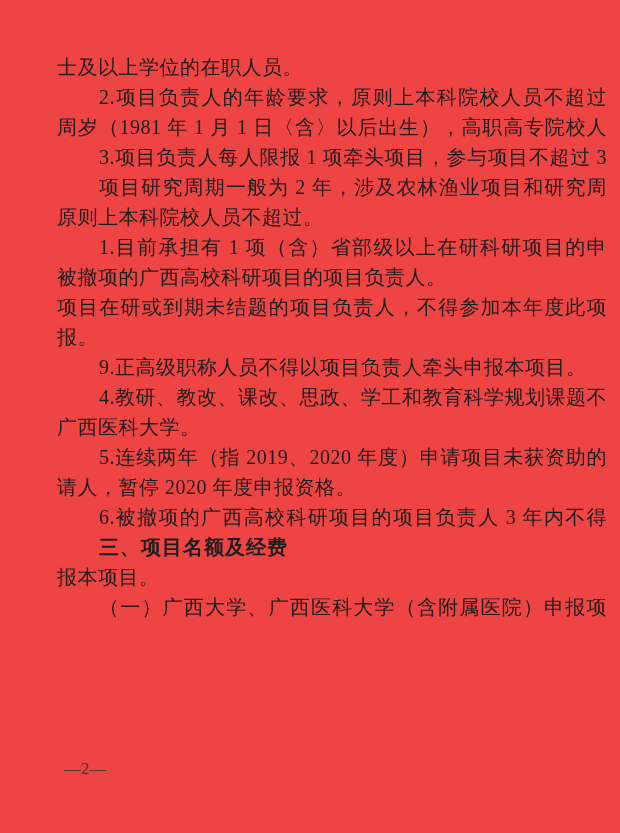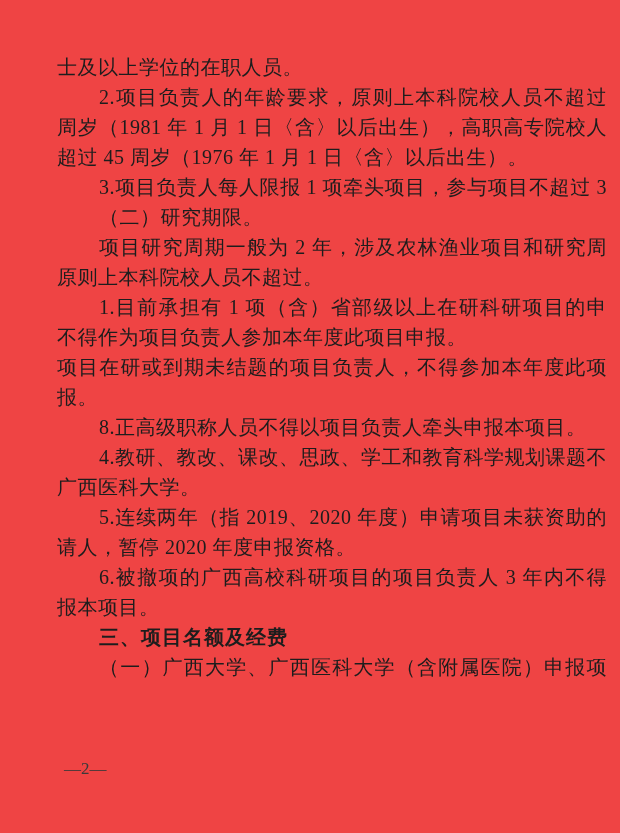--- a/index.html
+++ b/index.html
@@ -54,33 +54,31 @@
   }
 </style>
 </head>
 <body>
 
 <div class="page">
   <div class="content">
     <div class="line">士及以上学位的在职人员。</div>
     <div class="line indent fill">2.项目负责人的年龄要求，原则上本科院校人员不超过 40</div>
     <div class="line fill">周岁（1981 年 1 月 1 日〈含〉以后出生），高职高专院校人员不</div>
-    <div class="line">超过 45 周岁（1976 年 1 月 1 日〈含〉以后出生）。</div>
     <div class="line indent fill">3.项目负责人每人限报 1 项牵头项目，参与项目不超过 3 项。</div>
-    <div class="line indent">（二）研究期限。</div>
     <div class="line indent fill">项目研究周期一般为 2 年，涉及农林渔业项目和研究周期特</div>
     <div class="line">原则上本科院校人员不超过。</div>
     <div class="line indent fill">1.目前承担有 1 项（含）省部级以上在研科研项目的申请人</div>
-    <div class="line">不得作为项目负责人参加本年度此项目申报。</div>
+    <div class="line">被撤项的广西高校科研项目的项目负责人。</div>
     <div class="line fill">项目在研或到期未结题的项目负责人，不得参加本年度此项目申</div>
     <div class="line">报。</div>
-    <div class="line indent">8.正高级职称人员不得以项目负责人牵头申报本项目。</div>
+    <div class="line indent">9.正高级职称人员不得以项目负责人牵头申报本项目。</div>
     <div class="line indent fill">4.教研、教改、课改、思政、学工和教育科学规划课题不在</div>
     <div class="line">广西医科大学。</div>
     <div class="line indent fill">5.连续两年（指 2019、2020 年度）申请项目未获资助的申</div>
     <div class="line">请人，暂停 2020 年度申报资格。</div>
     <div class="line indent fill">6.被撤项的广西高校科研项目的项目负责人 3 年内不得申</div>
+    <div class="line indent heading">三、项目名额及经费</div>
     <div class="line">报本项目。</div>
-    <div class="line indent heading">三、项目名额及经费</div>
     <div class="line indent fill">（一）广西大学、广西医科大学（含附属医院）申报项目数</div>
   </div>
   <div class="pagenum">—2—</div>
 </div>
 
 </body></html>

